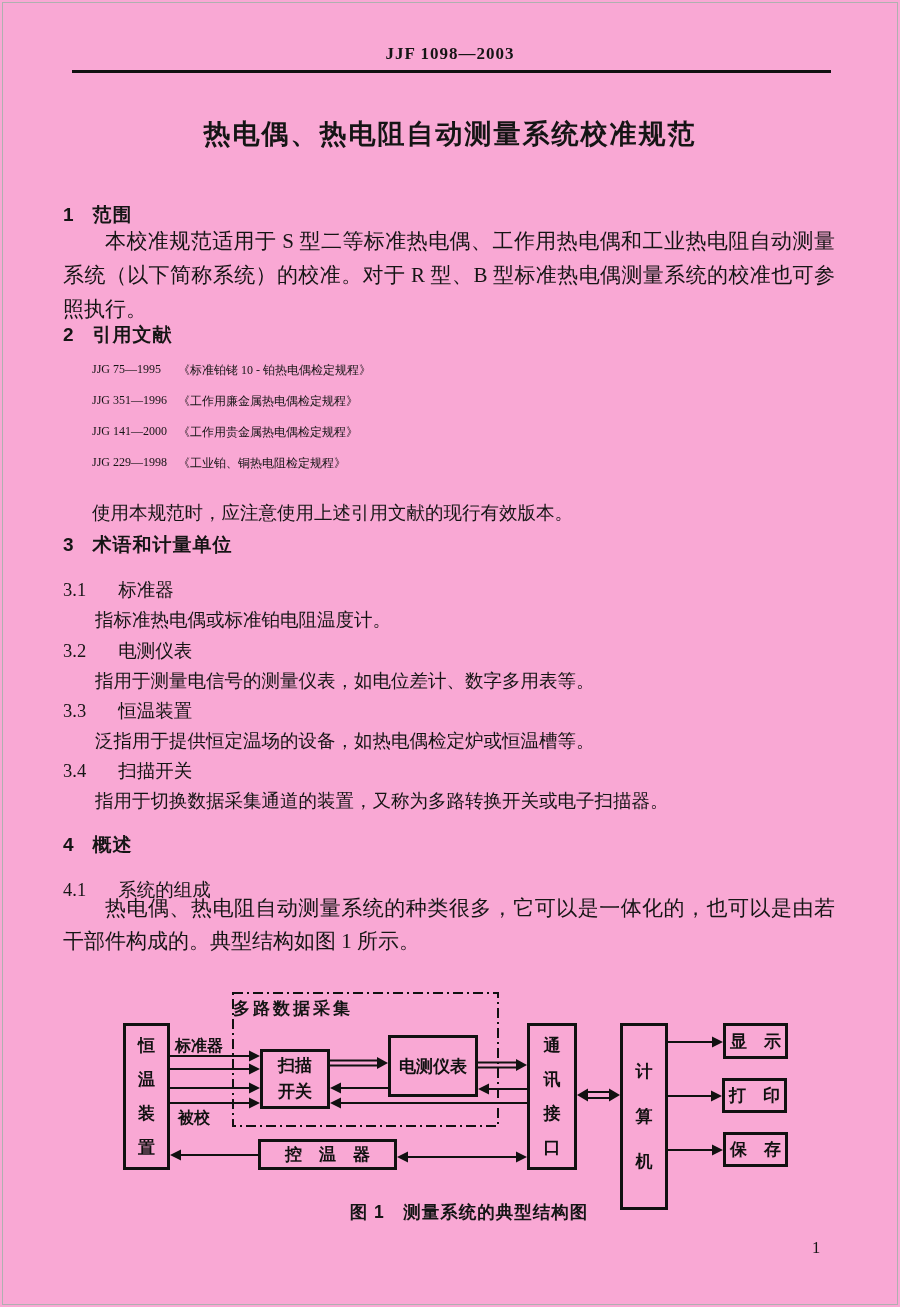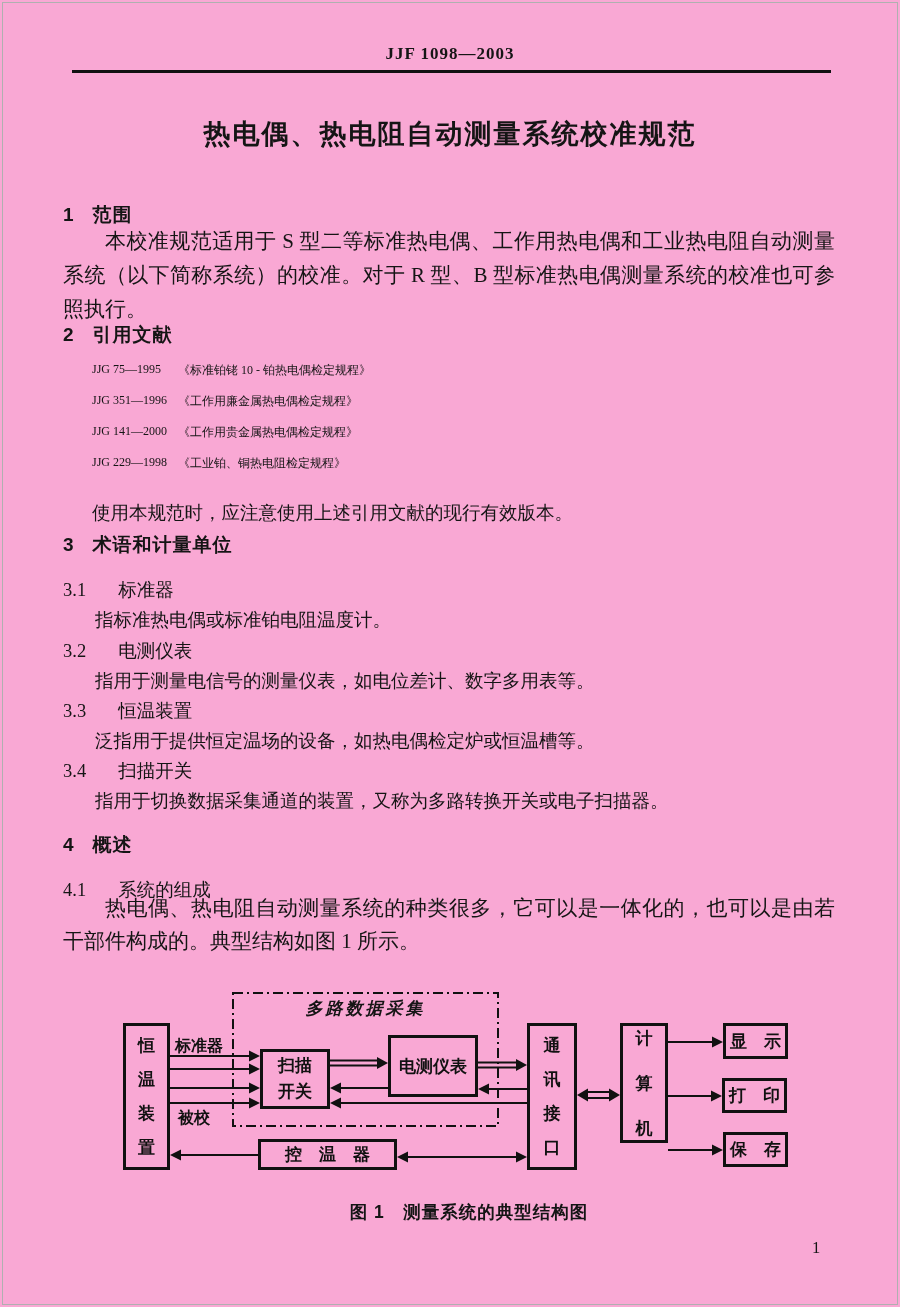--- a/index.html
+++ b/index.html
@@ -45,24 +45,23 @@
     font-size:17px;color:#111;box-sizing:border-box;text-align:center;
   }
   .vt{width:1.15em;word-break:break-all;text-align:center;display:block;}
   .lh34{line-height:34px;} .lh45{line-height:45px;}
   .wrap2{width:2.35em;word-break:break-all;line-height:26px;text-align:center;display:block;}
   .dlabel{
     position:absolute;font-family:"Liberation Sans", sans-serif;
     font-weight:bold;font-size:16px;color:#111;
   }
   .group-label{
-    position:absolute;left:233px;top:9px;width:265px;text-align:center;
+    position:absolute;left:233px;top:9px;width:265px;
     font-family:"Liberation Sans", sans-serif;font-weight:bold;font-size:17px;
     letter-spacing:3px;
-    font-style:italic;
   }
   .caption{
     left:0;right:0;top:1200px;text-align:center;padding-left:38px;
     font-family:"Liberation Sans", sans-serif;font-weight:bold;
     font-size:17.5px;letter-spacing:1px;
   }
   .pagenum{left:812px;top:1238px;font-size:16.5px;}
   svg.wires{position:absolute;left:0;top:0;}
   svg.wires line{stroke:#111;stroke-width:2;}
   svg.wires polygon{fill:#111;stroke:none;}
@@ -194,21 +193,21 @@
     </div>
     <div class="dbox" style="left:260px;top:61px;width:70px;height:60px;">
       <span class="wrap2">扫描开关</span>
     </div>
     <div class="dbox" style="left:388px;top:47px;width:90px;height:62px;">
       <span>电测仪表</span>
     </div>
     <div class="dbox" style="left:527px;top:35px;width:50px;height:147px;">
       <span class="vt lh34">通讯接口</span>
     </div>
-    <div class="dbox" style="left:620px;top:35px;width:48px;height:120px;">
+    <div class="dbox" style="left:620px;top:35px;width:48px;height:187px;">
       <span class="vt lh45">计算机</span>
     </div>
     <div class="dbox" style="left:723px;top:35px;width:65px;height:36px;">
       <span>显　示</span>
     </div>
     <div class="dbox" style="left:722px;top:90px;width:65px;height:35px;">
       <span>打　印</span>
     </div>
     <div class="dbox" style="left:723px;top:144px;width:65px;height:35px;">
       <span>保　存</span>

